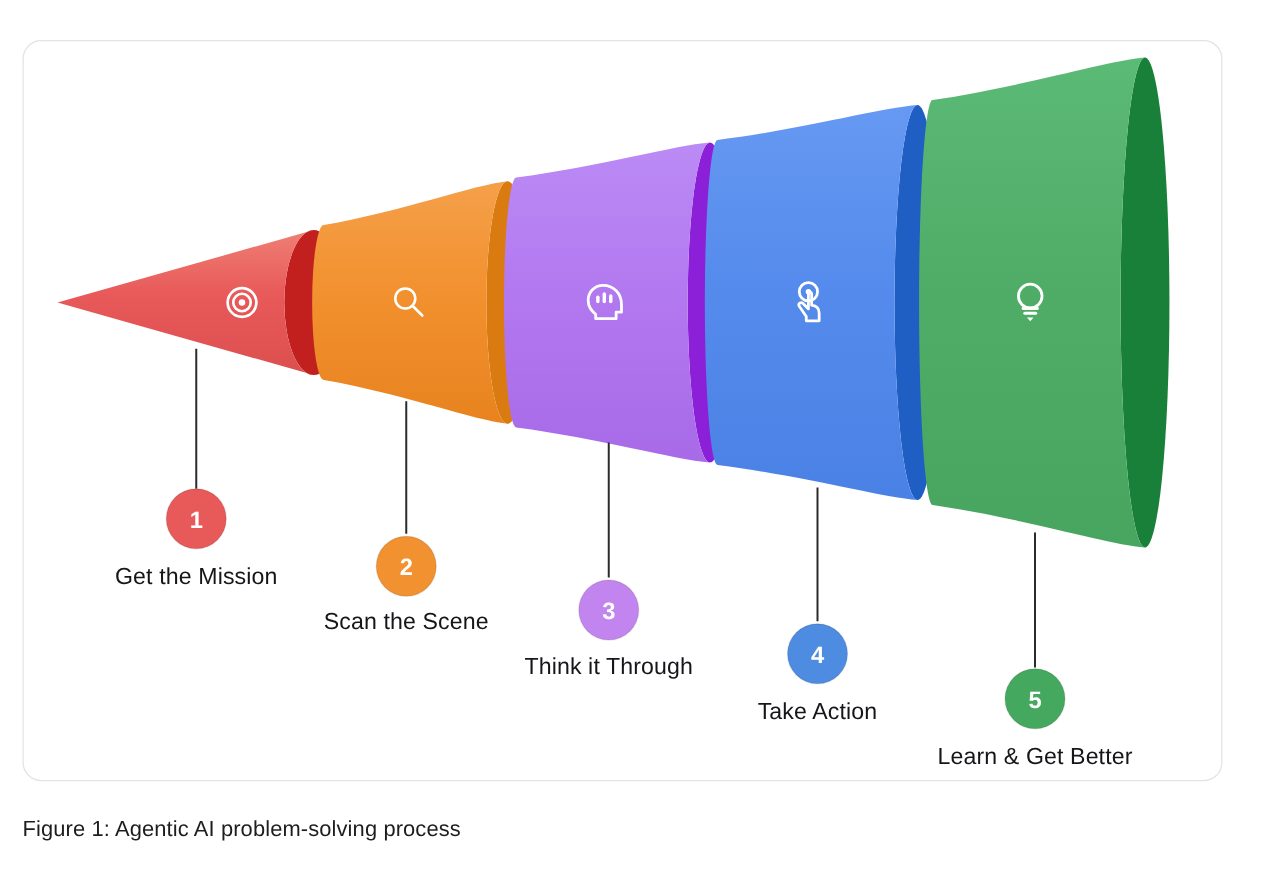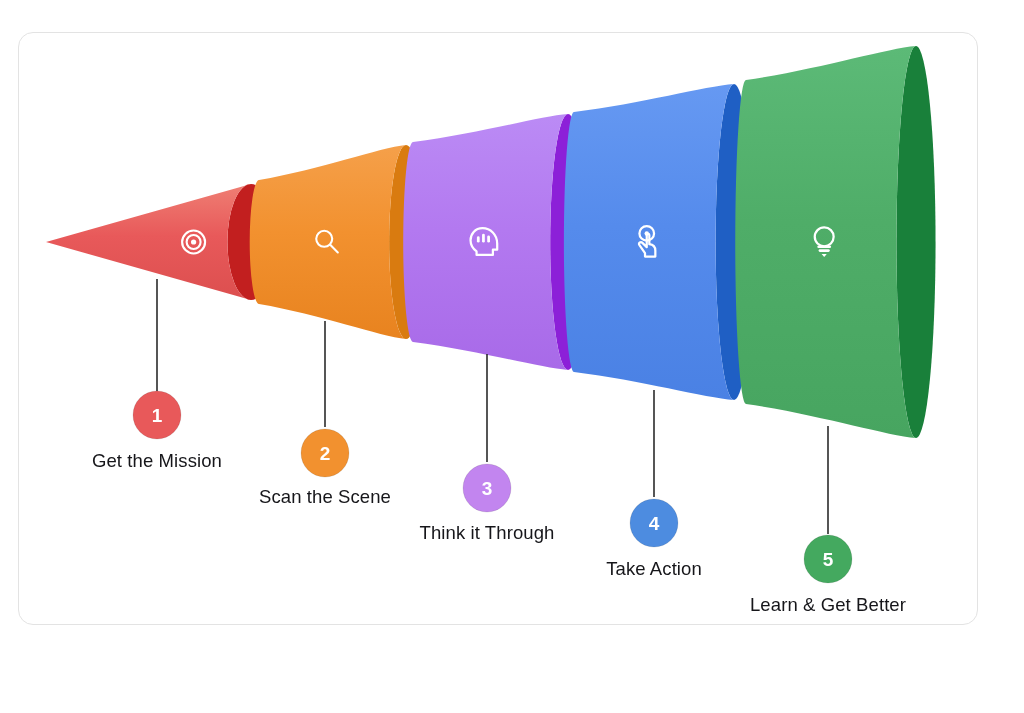--- a/index.html
+++ b/index.html
@@ -175,14 +175,15 @@
       <g id="label-layer">
           <text x="138" y="434" text-anchor="middle" class="step-label">Get the Mission</text>
           <text x="306" y="470" text-anchor="middle" class="step-label">Scan the Scene</text>
           <text x="468" y="506" text-anchor="middle" class="step-label">Think it Through</text>
           <text x="635" y="542" text-anchor="middle" class="step-label">Take Action</text>
           <text x="809" y="578" text-anchor="middle" class="step-label">Learn &amp; Get Better</text>
         </g>
     </svg>
   </div>
 
+  <div class="caption">Figure 1: Agentic AI problem-solving process</div>
 
 </div>
 
 </body></html>

